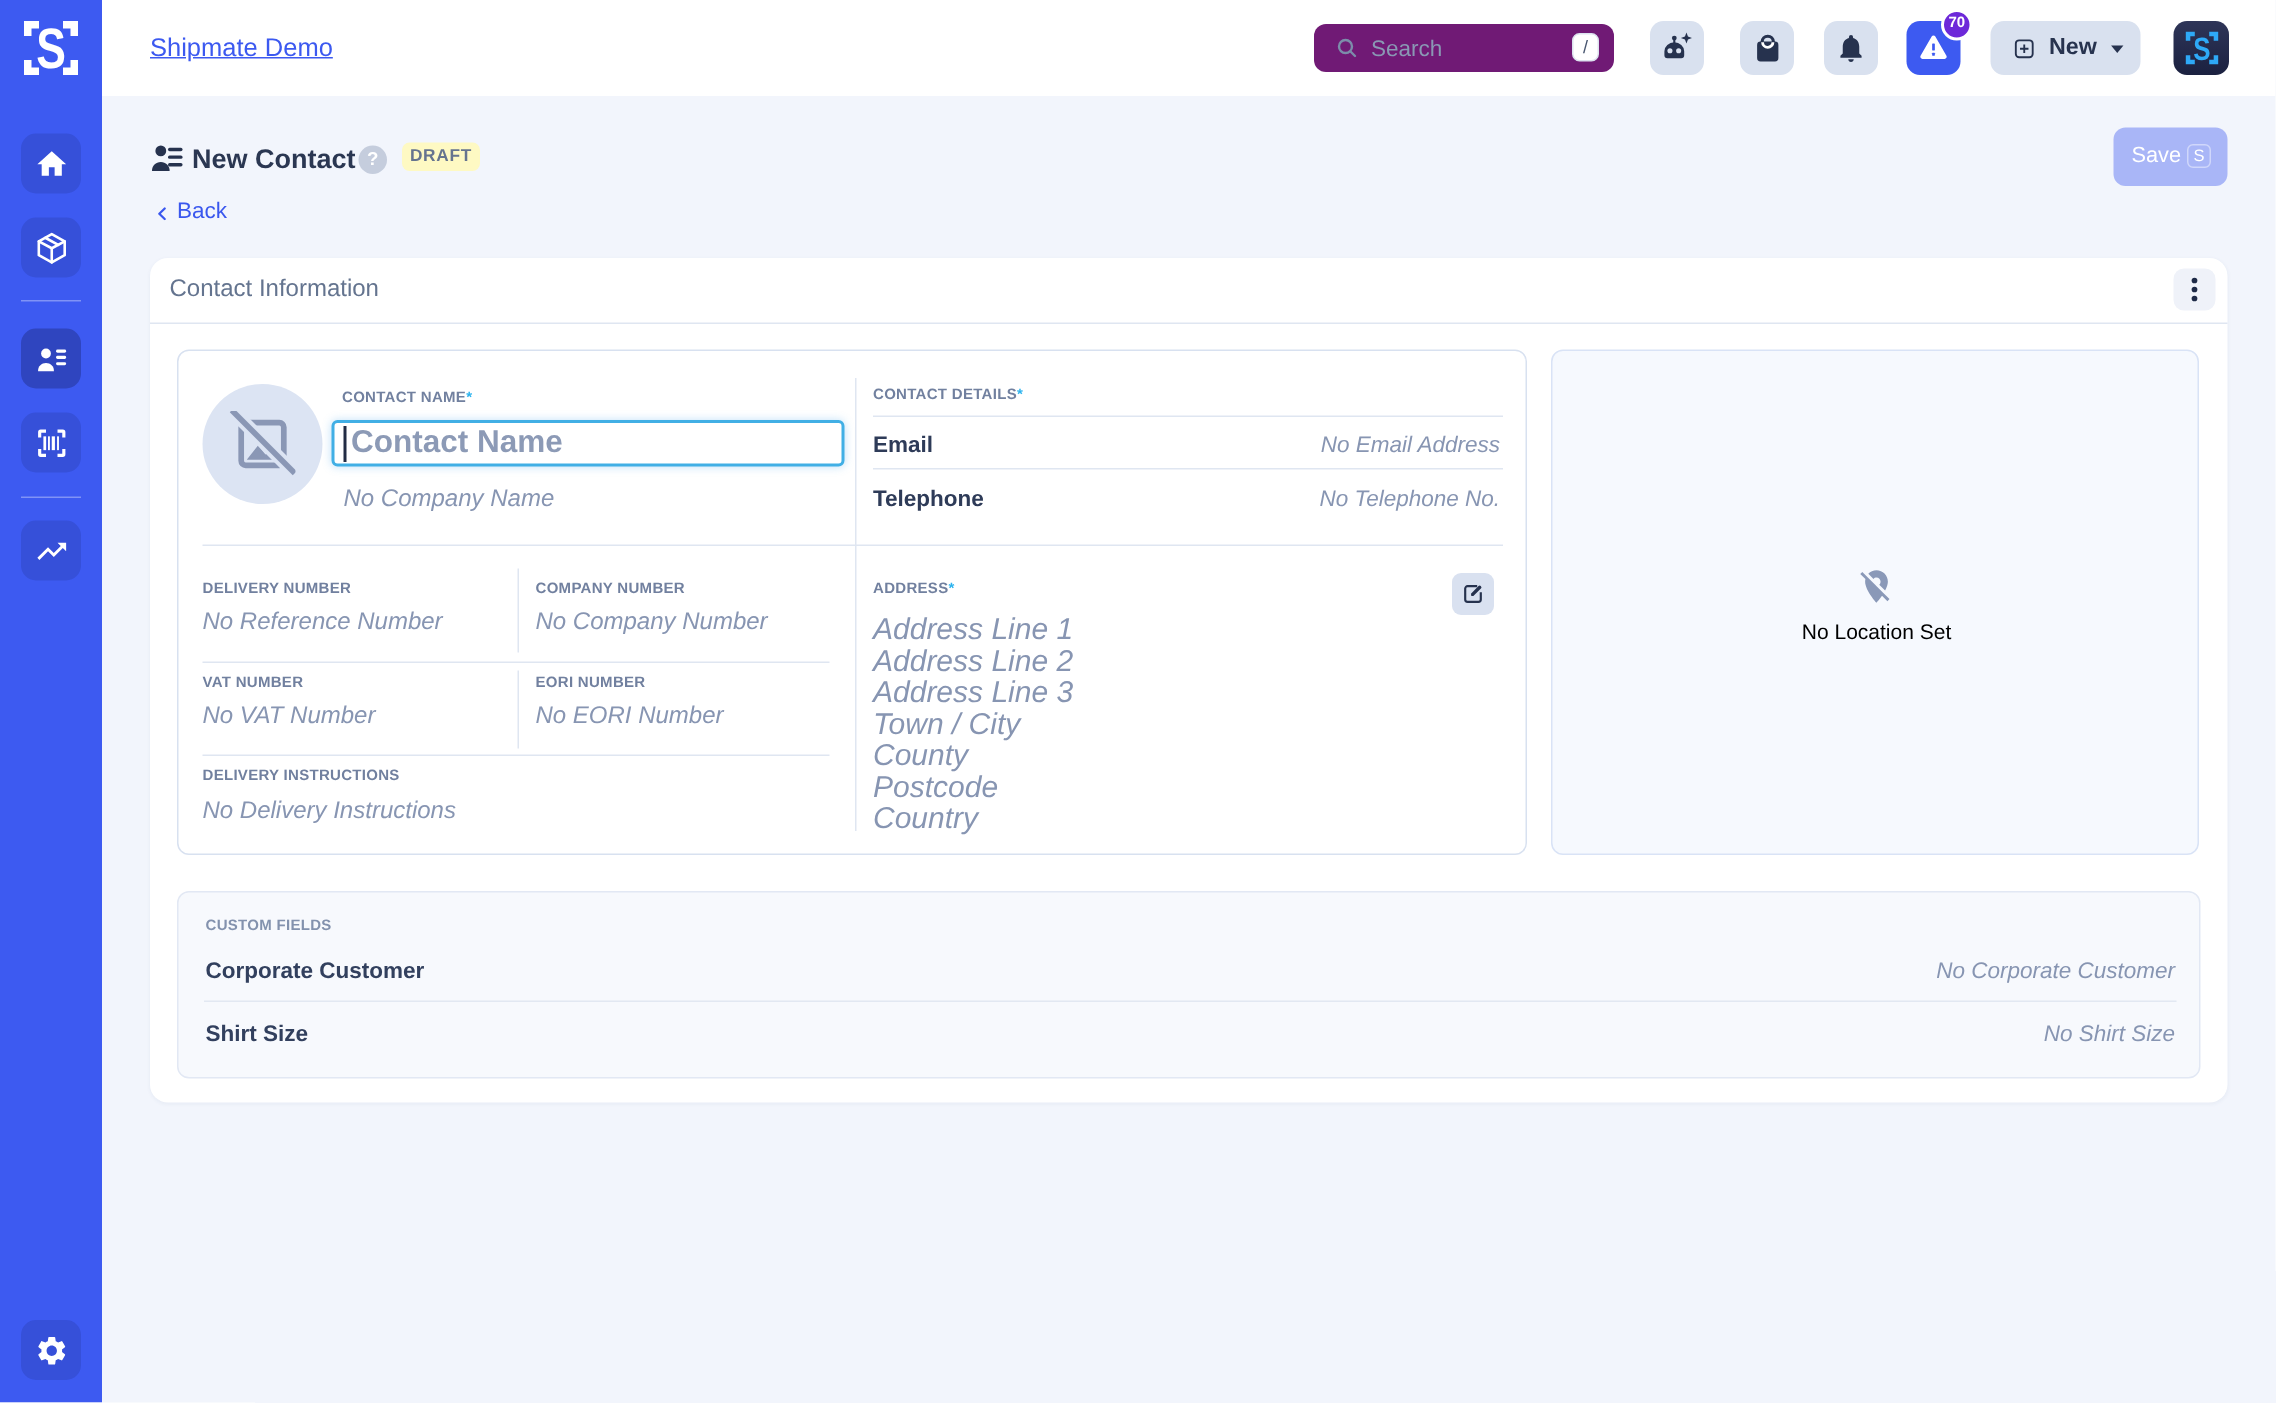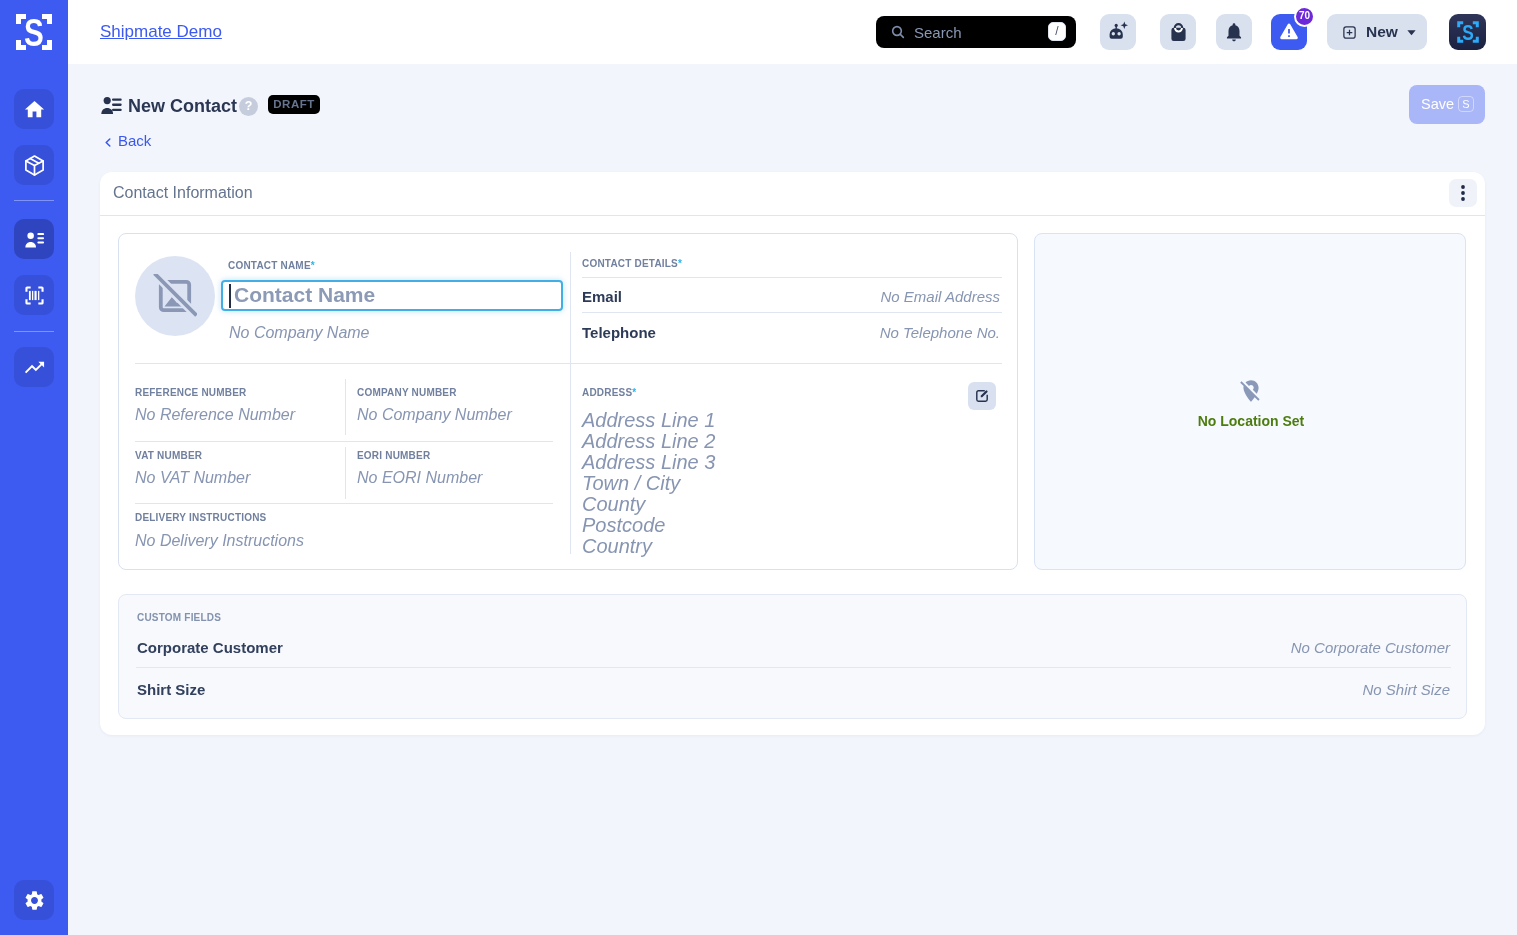--- a/index.html
+++ b/index.html
@@ -80,21 +80,21 @@
   <div class="sbtn" style="top:880px;">
     <svg width="23" height="23" viewBox="0 0 24 24" fill="#fff">
         <path d="M19.14 12.94c.04-.3.06-.61.06-.94s-.02-.64-.07-.94l2.03-1.58a.49.49 0 0 0 .12-.61l-1.92-3.32a.488.488 0 0 0-.59-.22l-2.39.96c-.5-.38-1.03-.7-1.62-.94l-.36-2.54a.484.484 0 0 0-.48-.41h-3.84c-.24 0-.43.17-.47.41l-.36 2.54c-.59.24-1.13.57-1.62.94l-2.39-.96c-.22-.08-.47 0-.59.22L2.74 8.87c-.12.21-.08.47.12.61l2.03 1.58c-.05.3-.09.63-.09.94s.02.64.07.94l-2.03 1.58a.49.49 0 0 0-.12.61l1.92 3.32c.12.22.37.29.59.22l2.39-.96c.5.38 1.03.7 1.62.94l.36 2.54c.05.24.24.41.48.41h3.84c.24 0 .44-.17.47-.41l.36-2.54c.59-.24 1.13-.56 1.62-.94l2.39.96c.22.08.47 0 .59-.22l1.92-3.32c.12-.22.07-.47-.12-.61l-2.01-1.58zM12 15.6c-1.98 0-3.6-1.62-3.6-3.6s1.62-3.6 3.6-3.6 3.6 1.62 3.6 3.6-1.62 3.6-3.6 3.6z"></path>
       </svg>
   </div>
 </div>
 
 <div id="header">
   <div class="abs" style="left:32px;top:22px;font-size:17px;color:#3C59F0;text-decoration:underline;">Shipmate Demo</div>
 
-  <div class="abs" style="left:808px;top:16px;width:200px;height:32px;background:#000000;border-radius:8px;">
+  <div class="abs" style="left:808px;top:16px;width:200px;height:32px;background:#701a75;border-radius:8px;">
     <svg class="abs" style="left:14px;top:8px;" width="16" height="16" viewBox="0 0 24 24" fill="none" stroke="#7C8CAA" stroke-width="2.4" stroke-linecap="round">
         <circle cx="10.5" cy="10.5" r="6.5"></circle>
         <path d="M15.5 15.5 L20 20"></path>
       </svg>
     <div class="abs" style="left:38px;top:8px;font-size:15px;color:#8A98B4;">Search</div>
     <div class="abs" style="left:172px;top:6px;width:18px;height:19px;background:#fff;border:1px solid #DDE3EF;border-radius:5px;font-size:12px;color:#47556F;text-align:center;line-height:17px;">/</div>
   </div>
 
   <div class="hbtn" style="left:1032px;">
     <svg width="24" height="24" viewBox="0 0 24 24" fill="#26324E">
@@ -155,21 +155,21 @@
     <g fill="#26324E">
       <circle cx="6.2" cy="4.6" r="3.6"></circle>
       <path d="M0.3 18 c0-3.7 2.6-6 5.9-6 s5.9 2.3 5.9 6 Z"></path>
       <rect x="11" y="2.5" width="9.7" height="2.3" rx="1.1"></rect>
       <rect x="11" y="7.6" width="9.7" height="2.3" rx="1.1"></rect>
       <rect x="11" y="12.7" width="9.7" height="2.3" rx="1.1"></rect>
     </g>
   </svg>
   <div class="abs" style="left:60px;top:32px;font-size:18px;font-weight:bold;color:#2B3752;">New Contact</div>
   <div class="abs" style="left:171px;top:32.5px;width:19px;height:19px;background:#C5CDDD;border-radius:50%;color:#fff;font-size:12.5px;font-weight:bold;text-align:center;line-height:19px;">?</div>
-  <div class="abs" style="left:200px;top:31px;width:52px;height:19px;background:#000000;border-radius:5px;font-size:11.5px;font-weight:bold;letter-spacing:0.5px;color:#66748F;text-align:center;line-height:19px;">DRAFT</div>
+  <div class="abs" style="left:200px;top:31px;width:52px;height:19px;background:#fef9c3;border-radius:5px;font-size:11.5px;font-weight:bold;letter-spacing:0.5px;color:#66748F;text-align:center;line-height:19px;">DRAFT</div>
   <div class="abs" style="left:1341px;top:21px;width:76px;height:39px;background:#A9B6F7;border-radius:8px;">
     <div class="abs" style="left:12px;top:11px;font-size:14.5px;color:#fff;">Save</div>
     <div class="abs" style="left:49px;top:11px;width:16px;height:16px;border:1px solid rgba(255,255,255,0.45);border-radius:4px;color:#fff;font-size:11px;text-align:center;line-height:14px;">S</div>
   </div>
 
   <svg class="abs" style="left:36.5px;top:73.5px;" width="6" height="9" viewBox="0 0 6 9" fill="none" stroke="#3A57EE" stroke-width="1.5" stroke-linecap="round" stroke-linejoin="round">
       <path d="M4.8 1 L1.2 4.5 L4.8 8"></path>
     </svg>
   <div class="abs" style="left:50px;top:68px;font-size:15px;color:#3A57EE;">Back</div>
 
@@ -207,21 +207,21 @@
       <div class="abs lbl" style="left:463px;top:24px;">CONTACT DETAILS<span class="ast">*</span></div>
       <div class="hr" style="left:463px;top:43px;width:420px;"></div>
       <div class="abs bold-row" style="left:463px;top:54px;">Email</div>
       <div class="abs ital" style="right:17px;top:54px;font-size:15px;">No Email Address</div>
       <div class="hr" style="left:463px;top:78px;width:420px;"></div>
       <div class="abs bold-row" style="left:463px;top:90px;">Telephone</div>
       <div class="abs ital" style="right:17px;top:90px;font-size:15px;">No Telephone No.</div>
 
       <div class="hr" style="left:16px;top:129px;width:867px;"></div>
 
-      <div class="abs lbl" style="left:16px;top:153px;">REFERENCE NUMBER</div>
+      <div class="abs lbl" style="left:16px;top:153px;">DELIVERY NUMBER</div>
       <div class="abs ital" style="left:16px;top:172px;font-size:16px;">No Reference Number</div>
       <div class="abs lbl" style="left:238px;top:153px;">COMPANY NUMBER</div>
       <div class="abs ital" style="left:238px;top:172px;font-size:16px;">No Company Number</div>
       <div class="vr" style="left:226px;top:145px;height:56px;"></div>
       <div class="hr" style="left:16px;top:207px;width:418px;"></div>
       <div class="abs lbl" style="left:16px;top:216px;">VAT NUMBER</div>
       <div class="abs ital" style="left:16px;top:235px;font-size:16px;">No VAT Number</div>
       <div class="abs lbl" style="left:238px;top:216px;">EORI NUMBER</div>
       <div class="abs ital" style="left:238px;top:235px;font-size:16px;">No EORI Number</div>
       <div class="vr" style="left:226px;top:213px;height:52px;"></div>
@@ -236,21 +236,21 @@
           <path d="M8.6 11.7 l-0.3-2 6.3-6.3 a1.3 1.3 0 0 1 1.9 0 l0.1 0.1 a1.3 1.3 0 0 1 0 1.9 l-6.3 6.3 Z" fill="#26324E"></path>
         </svg>
       </div>
       <div class="abs ital" style="left:463px;top:176px;font-size:20px;line-height:21px;">Address Line 1<br>Address Line 2<br>Address Line 3<br>Town / City<br>County<br>Postcode<br>Country</div>
     </div>
 
     <div class="abs" style="left:934px;top:61px;width:432px;height:337px;background:#F6F9FE;border:1px solid #D9E3F6;border-radius:8px;">
       <svg class="abs" style="left:203px;top:144px;" width="26" height="26" viewBox="0 0 24 24" fill="#8A99B8">
           <path d="M12 6.5c1.38 0 2.5 1.12 2.5 2.5 0 .74-.33 1.39-.83 1.85l3.63 3.63c.98-1.86 1.7-3.8 1.7-5.48 0-3.87-3.13-7-7-7-1.98 0-3.76.83-5.04 2.15l3.19 3.19c.46-.52 1.11-.84 1.85-.84zm4.37 9.6-4.63-4.63-.11-.11L3.27 3 2 4.27l3.18 3.18C5.07 7.95 5 8.47 5 9c0 5.25 7 13 7 13s1.67-1.85 3.38-4.24L18.73 21 20 19.73l-3.63-3.63z"></path>
         </svg>
-      <div class="abs" style="left:0;top:179px;width:432px;text-align:center;font-size:14px;color:#4d7c0f;font-weight:bold;">No Location Set</div>
+      <div class="abs" style="left:0;top:179px;width:432px;text-align:center;font-size:14px;color:#000000;">No Location Set</div>
     </div>
 
     <div class="abs" style="left:18px;top:422px;width:1349px;height:125px;background:#F7F9FD;border:1px solid #E2E8F4;border-radius:8px;">
       <div class="abs lbl" style="left:18px;top:17px;color:#8392AE;">CUSTOM FIELDS</div>
       <div class="abs bold-row" style="left:18px;top:44px;color:#32405E;">Corporate Customer</div>
       <div class="abs ital" style="right:16px;top:44px;font-size:15px;">No Corporate Customer</div>
       <div class="hr" style="left:17px;top:72px;width:1315px;background:#E2E8F2;"></div>
       <div class="abs bold-row" style="left:18px;top:86px;color:#32405E;">Shirt Size</div>
       <div class="abs ital" style="right:16px;top:86px;font-size:15px;">No Shirt Size</div>
     </div>

